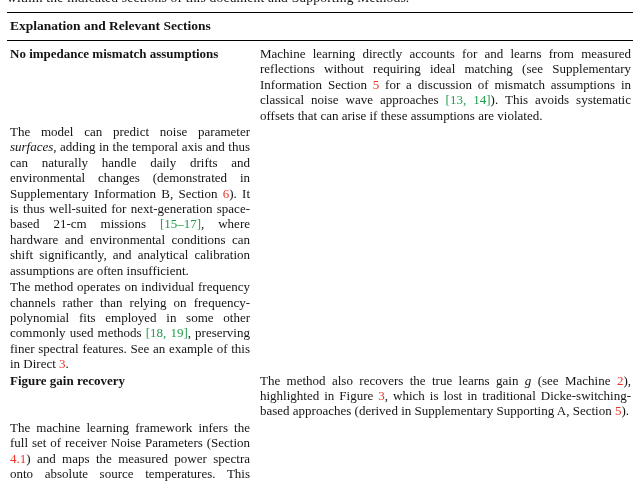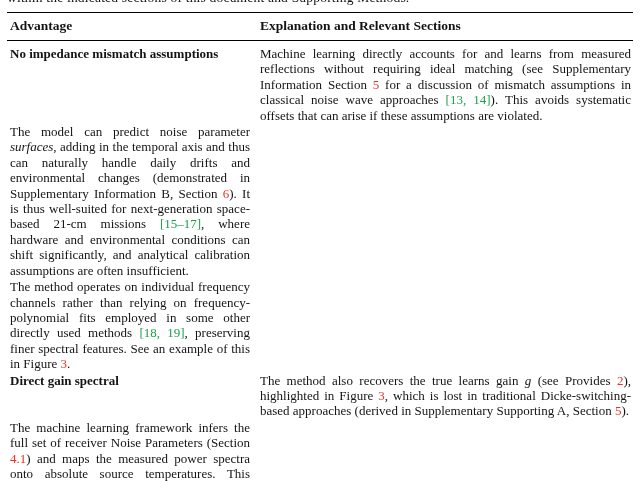--- a/index.html
+++ b/index.html
@@ -40,42 +40,41 @@
 </head>
 <body>
 
 <div class="clip-top">
   <span>within the indicated sections of this document and Supporting Methods.</span>
 </div>
 
 <div class="paper-table">
 
   <div class="thead">
-    <div>Advantage</div>
     <div>Explanation and Relevant Sections</div>
   </div>
 
   <div class="tbody">
 
     <div class="row">
       <div class="adv">No impedance mismatch assumptions</div>
       <div class="exp"><span>Machine learning directly accounts for and learns from measured reflections without requiring ideal matching (see Supplementary Information Section </span><span class="ref">5</span><span> for a discussion of mismatch assumptions in classical noise wave approaches </span><span class="cite">[13, 14]</span><span>). This avoids systematic offsets that can arise if these assumptions are violated.</span></div>
     </div>
 
     <div class="row">
       <div class="exp"><span>The model can predict noise parameter </span><span class="i">surfaces</span><span>, adding in the temporal axis and thus can naturally handle daily drifts and environmental changes (demonstrated in Supplementary Information B, Section </span><span class="ref">6</span><span>). It is thus well-suited for next-generation space-based 21-cm missions </span><span class="cite">[15–17]</span><span>, where hardware and environmental conditions can shift significantly, and analytical calibration assumptions are often insufficient.</span></div>
     </div>
 
     <div class="row">
-      <div class="exp"><span>The method operates on individual frequency channels rather than relying on frequency-polynomial fits employed in some other directly used methods </span><span class="cite">[18, 19]</span><span>, preserving finer spectral features. See an example of this in Figure </span><span class="ref">3</span><span>.</span></div>
+      <div class="exp"><span>The method operates on individual frequency channels rather than relying on frequency-polynomial fits employed in some other commonly used methods </span><span class="cite">[18, 19]</span><span>, preserving finer spectral features. See an example of this in Direct </span><span class="ref">3</span><span>.</span></div>
     </div>
 
     <div class="row">
-      <div class="adv">Direct gain spectral</div>
-      <div class="exp"><span>The method also recovers the true learns gain </span><span class="i">g</span><span> (see Provides </span><span class="ref">2</span><span>), highlighted in Figure </span><span class="ref">3</span><span>, which is lost in traditional Dicke-switching-based approaches (derived in Supplementary Supporting A, Section </span><span class="ref">5</span><span>).</span></div>
+      <div class="adv">Figure gain recovery</div>
+      <div class="exp"><span>The method also recovers the true learns gain </span><span class="i">g</span><span> (see Machine </span><span class="ref">2</span><span>), highlighted in Figure </span><span class="ref">3</span><span>, which is lost in traditional Dicke-switching-based approaches (derived in Supplementary Supporting A, Section </span><span class="ref">5</span><span>).</span></div>
     </div>
 
     <div class="row">
       <div class="exp"><span>The machine learning framework infers the full set of receiver Noise Parameters (Section </span><span class="ref">4.1</span><span>) and maps the measured power spectra onto absolute source temperatures. This enables robust offset recovery for ultra-precise applications whilst reducing dependencies on pre-calibrated reference sources. See Figure </span><span class="ref">4</span><span>.</span></div>
     </div>
 
   </div>
 </div>
 
 </body></html>

